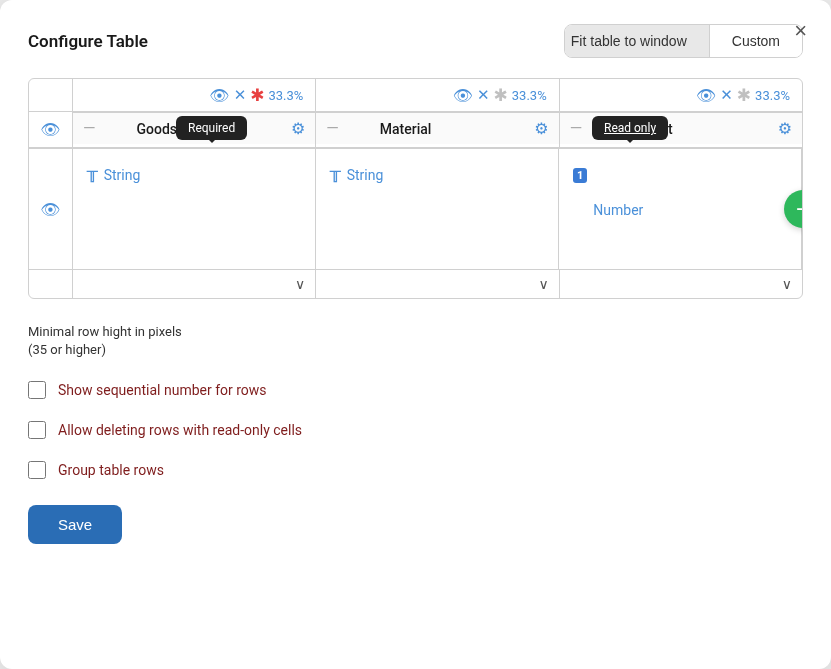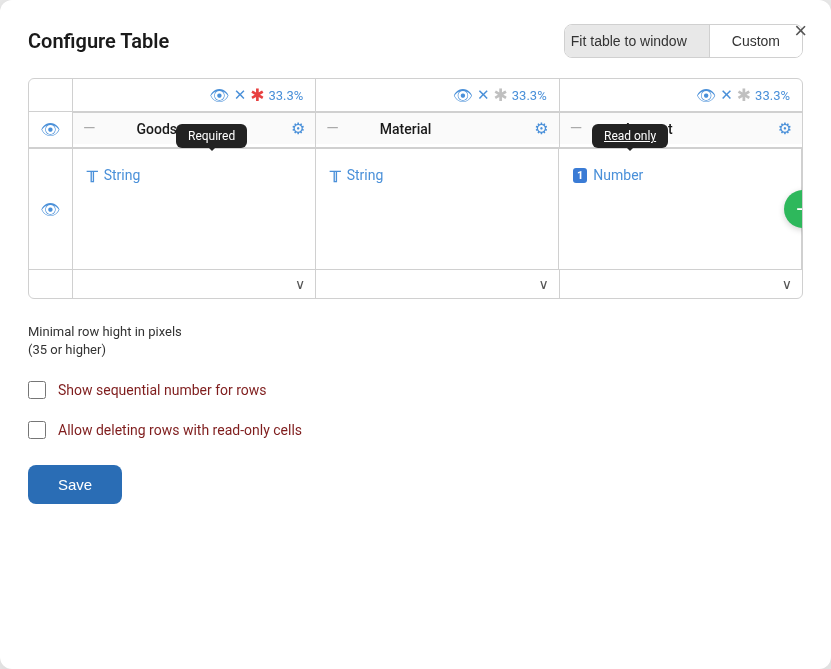--- a/index.html
+++ b/index.html
@@ -19,21 +19,21 @@
       padding: 24px 28px 28px 28px;
       position: relative;
       box-shadow: 0 4px 32px rgba(0,0,0,0.18);
     }
     .modal-header {
       display: flex;
       align-items: center;
       margin-bottom: 20px;
     }
     .modal-title {
-      font-size: 20px;
+      font-size: 17px;
       font-weight: 600;
       color: #1a1a1a;
       margin-right: auto;
     }
     .close-btn {
       background: none;
       border: none;
       cursor: pointer;
       font-size: 22px;
       color: #555;
@@ -221,21 +221,20 @@
     
     .tooltip-badge {
       position: absolute;
       background: #222;
       color: #fff;
       font-size: 12px;
       padding: 5px 12px;
       border-radius: 6px;
       white-space: nowrap;
       z-index: 20;
-      margin-top: 8px;
     }
     .tooltip-badge::after {
       content: '';
       position: absolute;
       bottom: -7px;
       left: 50%;
       transform: translateX(-50%);
       border: 4px solid transparent;
       border-top-color: #222;
     }
@@ -402,21 +401,21 @@
         <span style="color:#4a90d9;font-size:14px;">String</span>
       </div>
 
       <div class="col-data-cell">
         <span class="type-icon" style="font-weight:700;font-family:serif;font-size:15px;">𝕋</span>
         <span style="color:#4a90d9;font-size:14px;">String</span>
       </div>
 
       <div class="col-data-cell">
         <span class="num-icon">1</span>
-        <span style="color:#4a90d9;font-size:14px;">Number</span>
+        <span style="color:#4a90d9;font-size:14px;margin-top:35px;">Number</span>
       </div>
 
       <button class="add-col-btn">+</button>
     </div>
 
     <div class="col-dropdown-row">
       <div class="left-eye-col"></div>
       <div class="dropdown-cell">
         <span class="dropdown-arrow">∨</span>
       </div>
@@ -437,16 +436,20 @@
 
   
   <div class="checkbox-row">
     <input type="checkbox" id="seq-num" style="">
     <label class="checkbox-label" for="seq-num">Show sequential number for rows</label>
   </div>
   <div class="checkbox-row">
     <input type="checkbox" id="del-readonly" style="">
     <label class="checkbox-label" for="del-readonly">Allow deleting rows with read-only cells</label>
   </div>
+  <div class="checkbox-row">
+    <input type="checkbox" id="group-rows" style="">
+    <label class="checkbox-label" for="group-rows">Group table rows</label>
+  </div>
 
   
   <button class="save-btn">Save</button>
 </div>
 
 </body></html>

